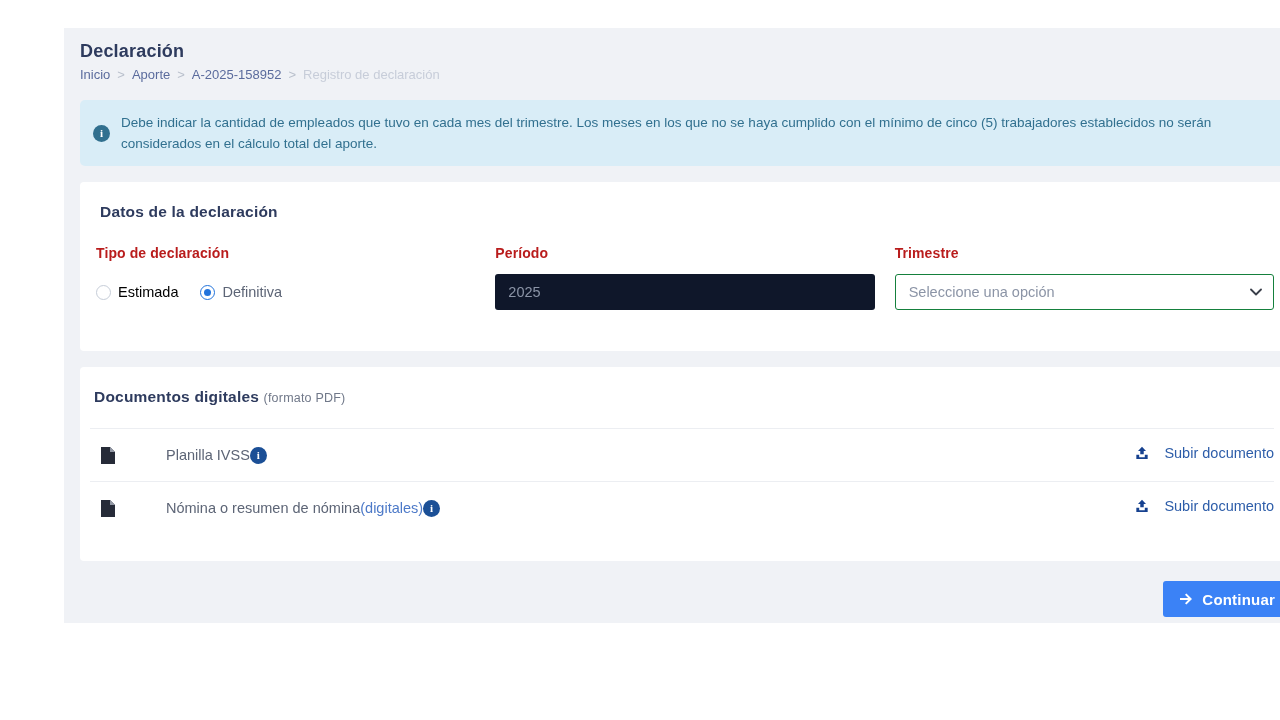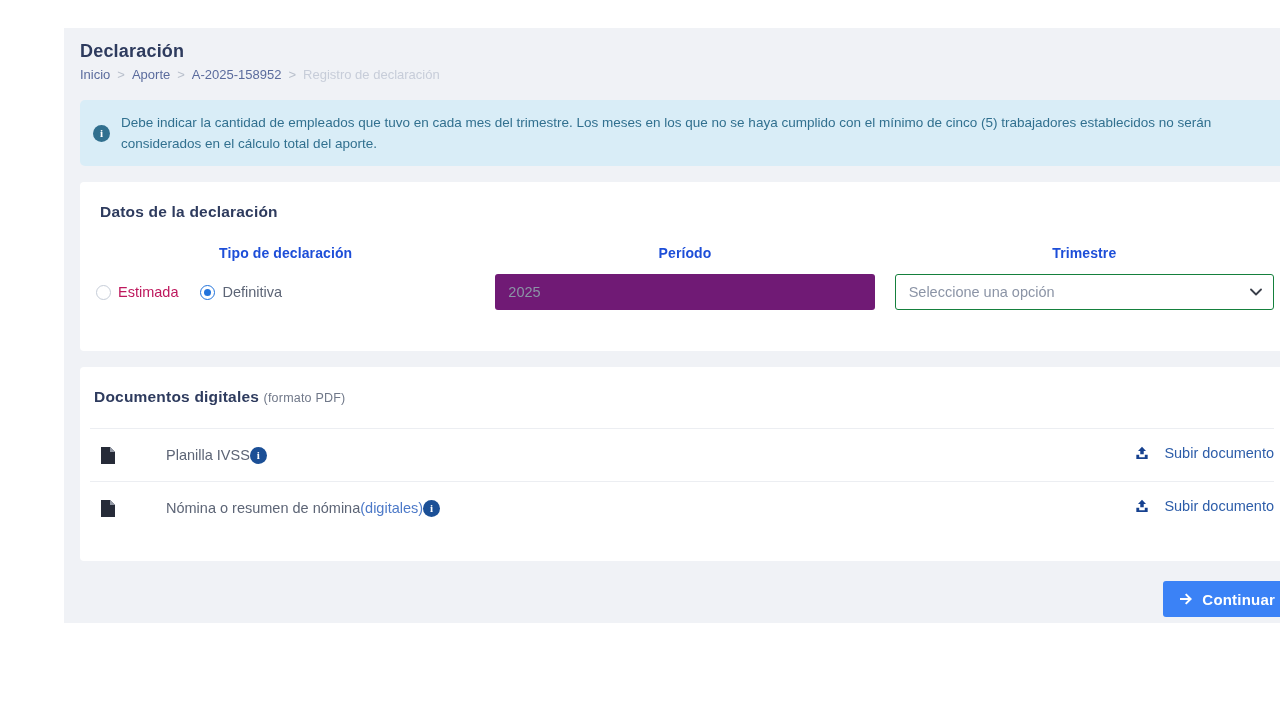--- a/index.html
+++ b/index.html
@@ -39,37 +39,37 @@
   
   .card { background:#ffffff; border-radius:4px; margin-top:16px; }
   .card h2 {
     margin:4px; font-size:15.5px; line-height:20px; font-weight:bold;
     color:#2e3b5e; letter-spacing:.2px;
   }
   .card .note { font-weight:normal; font-size:12.5px; color:#707889; }
   .card1 { padding:16px 16px 41px 16px; }
   .card2 { padding:16px 16px 27px 10px; }
   .fields { display:grid; grid-template-columns:1fr 1fr 1fr; column-gap:20px; margin-top:22px; }
-  .field-label { font-size:14px; line-height:18px; color:#1d4ed8; font-weight:bold; letter-spacing:.1px;text-align:center; }
+  .field-label { font-size:14px; line-height:18px; color:#b91c1c; font-weight:bold; letter-spacing:.1px; }
   .field-ctrl { margin-top:12px; height:36px; display:flex; align-items:center; }
   
   .radio-group { gap:22px; }
   .radio-opt { display:inline-flex; align-items:center; gap:7px; cursor:pointer; font-size:14.5px; }
   .radio-circle {
     width:15px; height:15px; border-radius:50%; background:#fff;
     border:1.5px solid #c6cdd8; display:inline-flex; align-items:center; justify-content:center;
   }
   .radio-opt.selected .radio-circle { border-color:#2273dc; }
   .radio-dot { width:7px; height:7px; border-radius:50%; background:#2273dc; }
-  .radio-opt.disabled { color:#be185d; }
+  .radio-opt.disabled { color:#000000; }
   .radio-opt.selected { color:#5d6576; }
   
   .text-input {
     width:100%; height:36px; border:none; border-radius:3px;
-    background:#701a75; color:#8b94a6; font-size:14.5px; padding:8px 13px;
+    background:#0f172a; color:#8b94a6; font-size:14.5px; padding:8px 13px;
     font-family:"Liberation Sans", sans-serif; outline:none;
   }
   .select-wrap { position:relative; width:100%; }
   .select-wrap select {
     width:100%; height:36px; border:1px solid #15803d; border-radius:3px;
     background:#ffffff; color:#8b94a6; font-size:14.5px; padding:0 30px 0 13px;
     appearance:none; -webkit-appearance:none; -moz-appearance:none;
     font-family:"Liberation Sans", sans-serif; outline:none; cursor:pointer;
   }
   .select-wrap .chev { position:absolute; right:12px; top:14px; pointer-events:none; }

